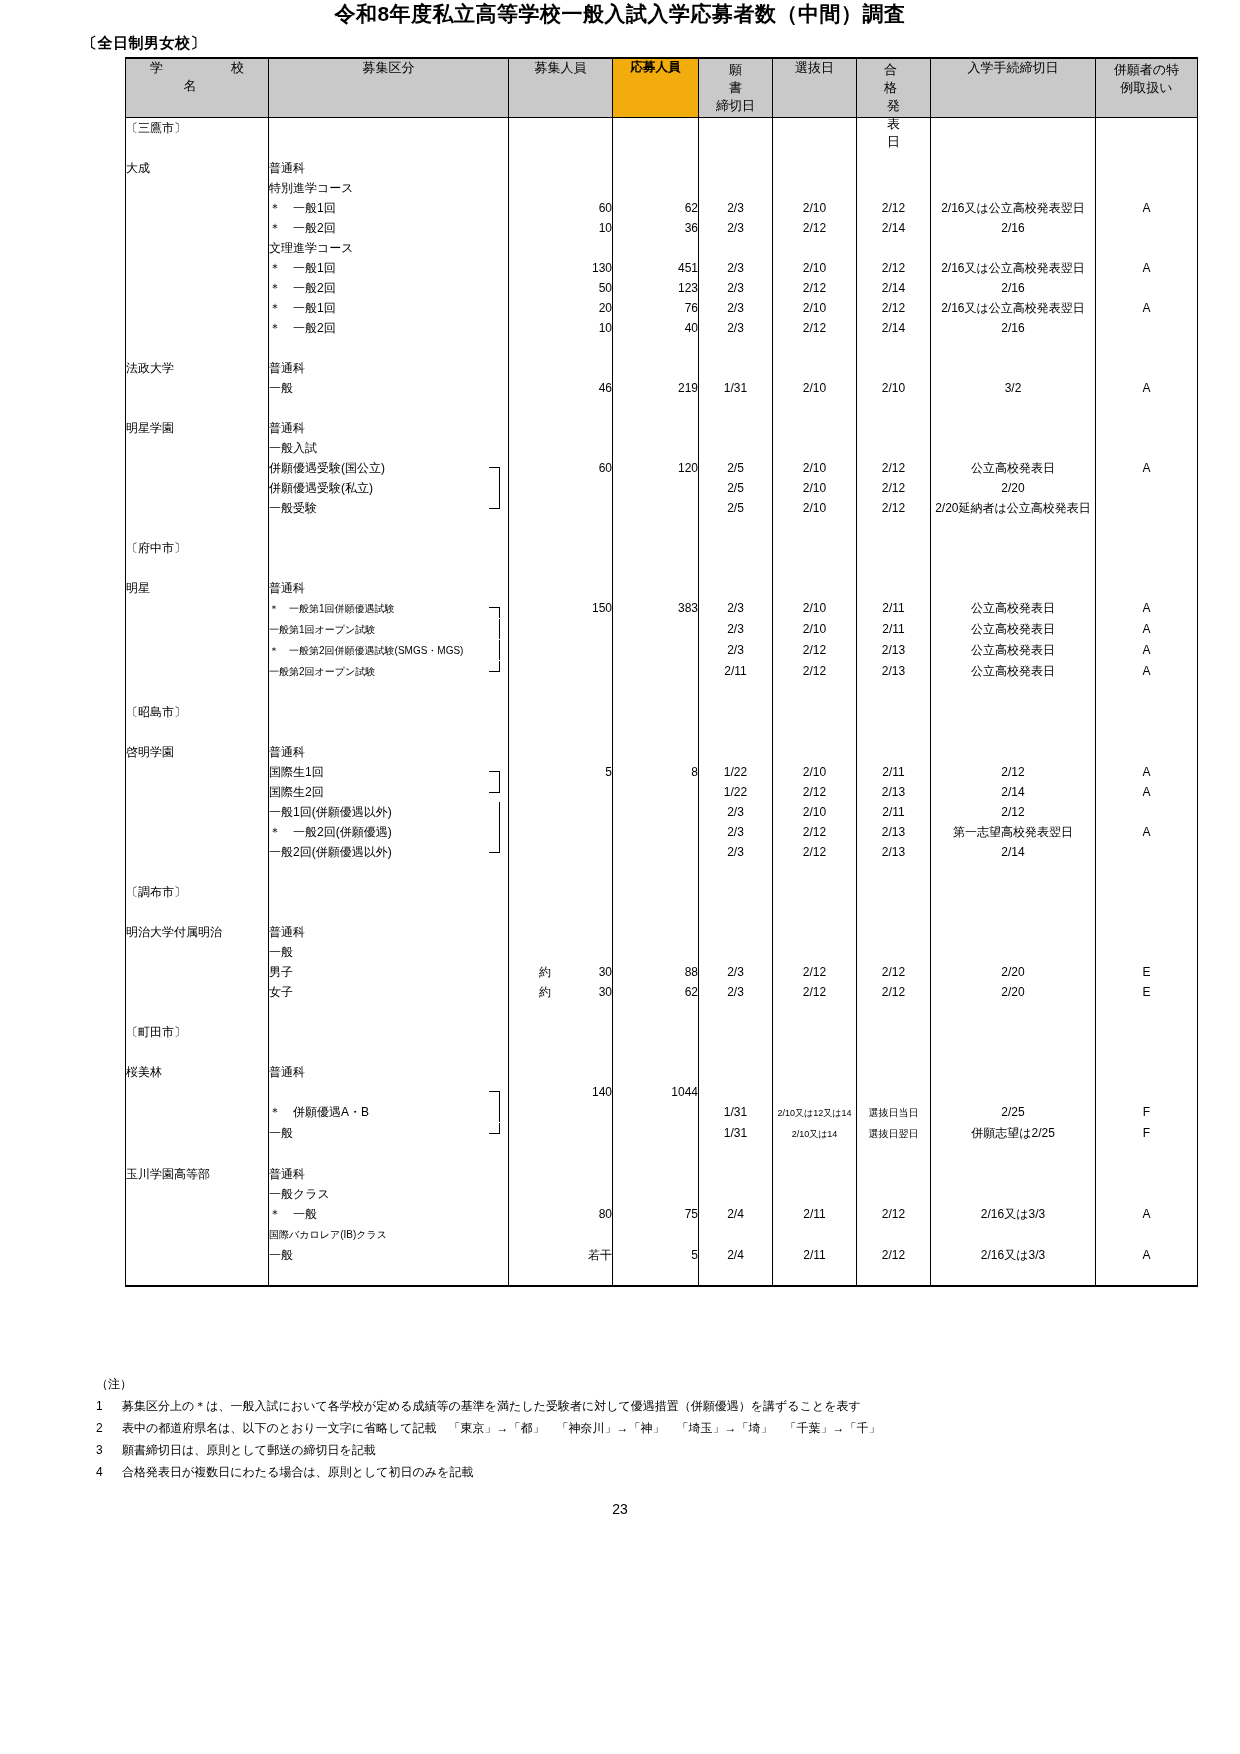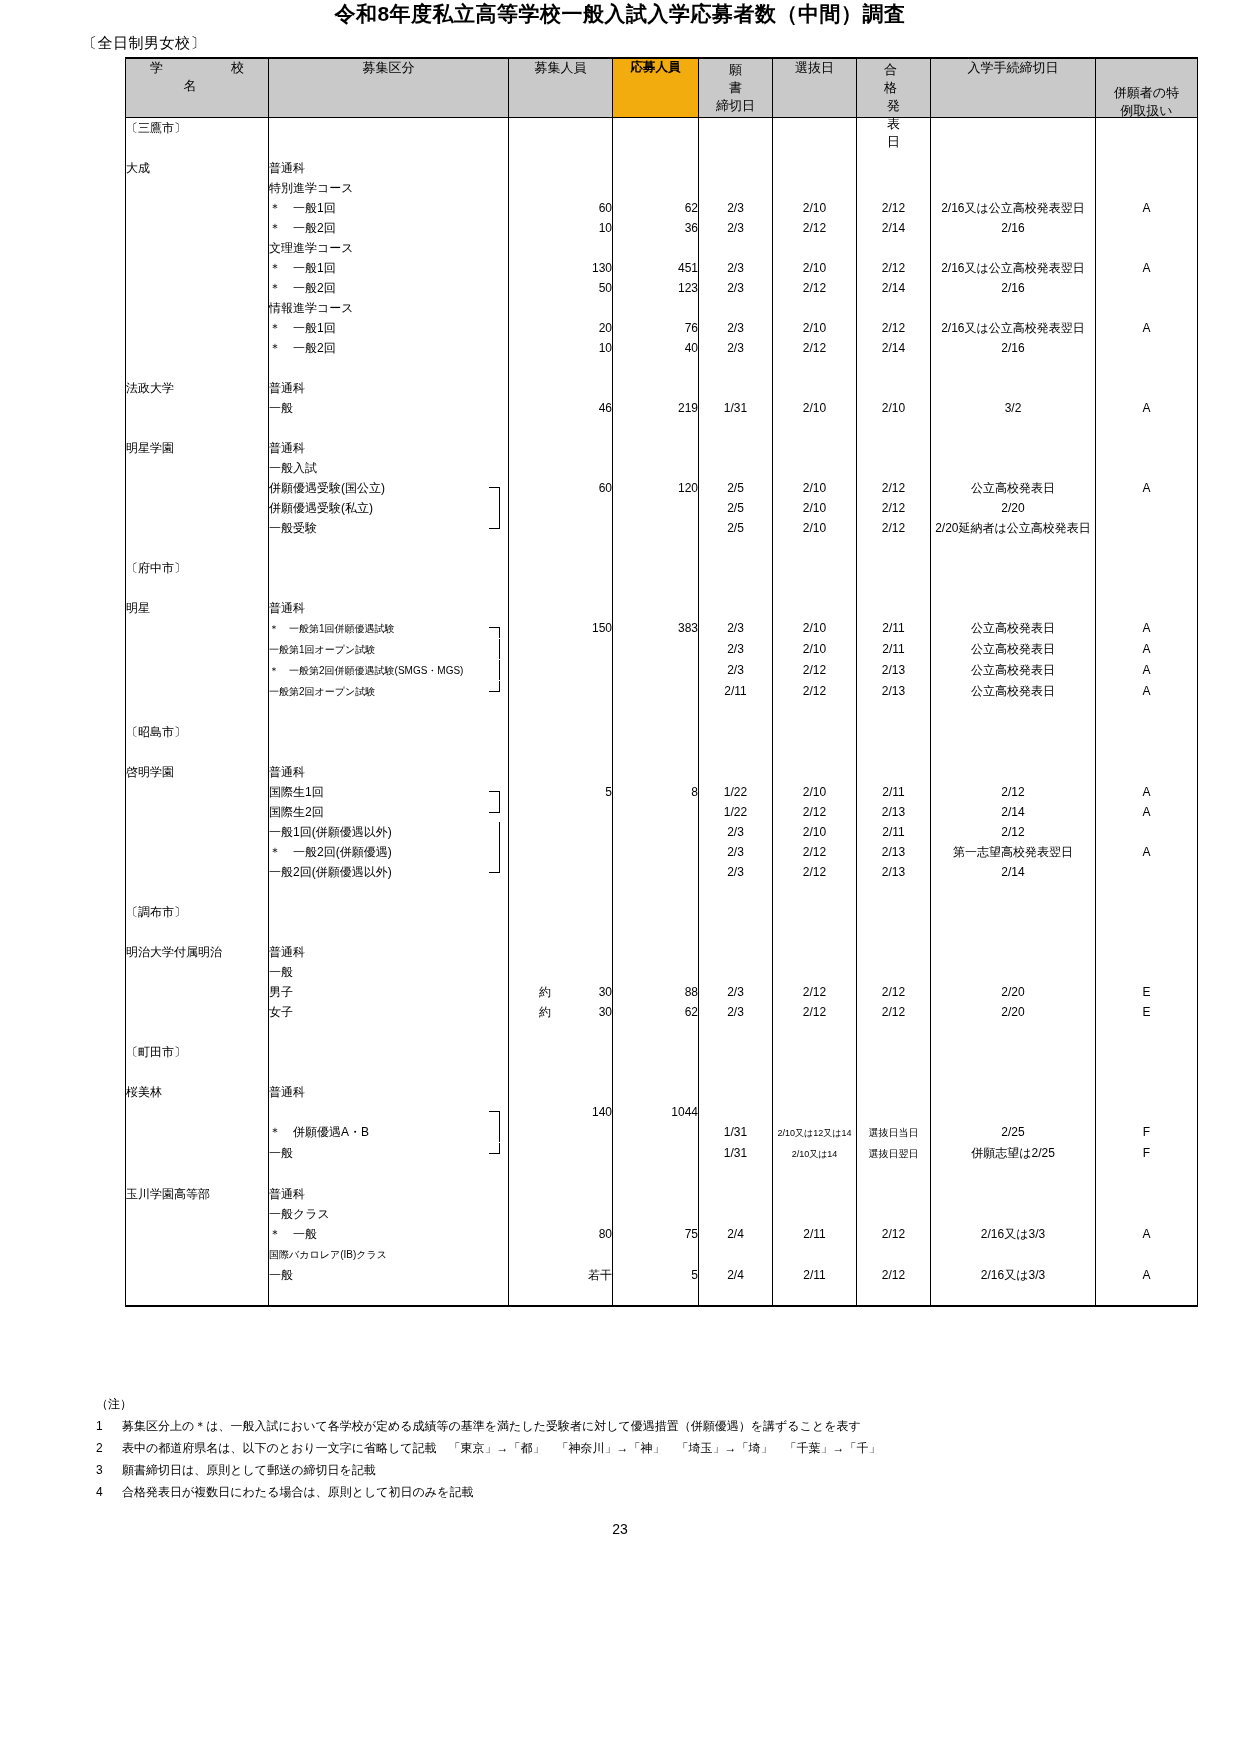--- a/index.html
+++ b/index.html
@@ -27,20 +27,21 @@
     text-align: center;
     font-size: 21px;
     font-weight: bold;
     letter-spacing: 0.5px;
     margin: 0 0 6px 0;
   }
   .subtitle {
     font-size: 15px;
     margin: 0 0 4px 82px;
     letter-spacing: 0.5px;
+    font-weight: bold;
   }
 
   
   .table-wrap {
     margin: 0 auto;
     width: 1072px;
     padding-left: 82px;
     box-sizing: content-box;
   }
   table.survey {
@@ -184,21 +185,21 @@
           <th><span>選抜日</span></th>
           <th>
             <div class="thead-split">
               <div class="t" style="letter-spacing:14px;padding-left:8px;">合　　格</div>
               <div class="b" style="letter-spacing:6px;padding-left:6px;">発　表　日</div>
             </div>
           </th>
           <th><span>入学手続締切日</span></th>
           <th>
             <div class="thead-split">
-              <div class="t" style="letter-spacing:0;padding-left:0;margin-top:23px;">併願者の特</div>
+              <div class="t" style="letter-spacing:0;padding-left:0;">併願者の特</div>
               <div class="b" style="letter-spacing:0;padding-left:0;">例取扱い</div>
             </div>
           </th>
         </tr>
       </thead>
       <tbody id="survey-body">
           <tr>
             <td class="td-school"><span class="city">〔三鷹市〕</span></td>
             <td class="td-div ind0">&nbsp;</td>
             <td class="td-cap">&nbsp;</td>
@@ -288,31 +289,20 @@
           </tr>
           <tr>
             <td class="td-school">&nbsp;</td>
             <td class="td-div ind2"><span>＊　一般2回</span></td>
             <td class="td-cap">50</td>
             <td class="td-appl">123</td>
             <td class="td-date">2/3</td>
             <td class="td-date">2/12</td>
             <td class="td-date">2/14</td>
             <td class="td-proc">2/16</td>
-            <td class="td-spec">&nbsp;</td>
-          </tr>
-          <tr>
-            <td class="td-school">&nbsp;</td>
-            <td class="td-div ind1"><span>情報進学コース</span></td>
-            <td class="td-cap">&nbsp;</td>
-            <td class="td-appl">&nbsp;</td>
-            <td class="td-date">&nbsp;</td>
-            <td class="td-date">&nbsp;</td>
-            <td class="td-date">&nbsp;</td>
-            <td class="td-proc">&nbsp;</td>
             <td class="td-spec">&nbsp;</td>
           </tr>
           <tr>
             <td class="td-school">&nbsp;</td>
             <td class="td-div ind2"><span>＊　一般1回</span></td>
             <td class="td-cap">20</td>
             <td class="td-appl">76</td>
             <td class="td-date">2/3</td>
             <td class="td-date">2/10</td>
             <td class="td-date">2/12</td>

